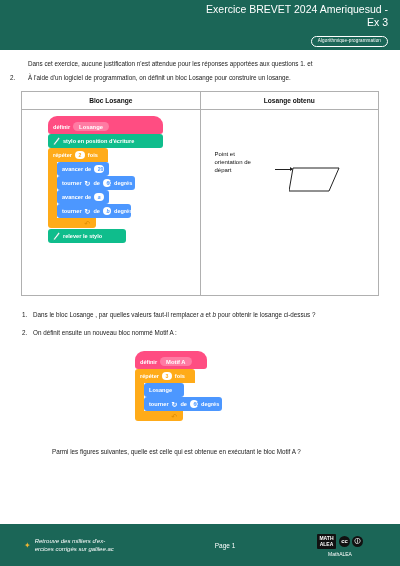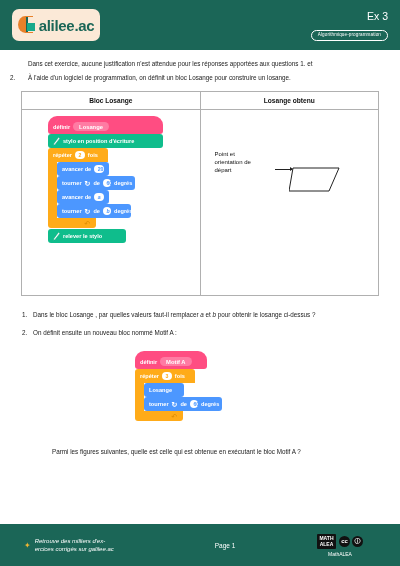--- a/index.html
+++ b/index.html
@@ -286,29 +286,22 @@
     font-weight: 700;
   }
   .foot-mathalea { color:#fff; font-size: 5px; }
 </style>
 </head>
 <body>
 
 <div class="page">
 
   <div class="header">
-    <div class="logo-box">
-      <span class="logo-mark">
-        <span class="logo-c"></span>
-        <span class="logo-sq"></span>
-        <span class="logo-sq2"></span>
-      </span>
-      <span class="logo-text">alilee.ac</span>
-    </div>
     <div class="title-wrap">
+      <div class="ex-title">Exercice BREVET 2024 Ameriquesud -</div>
       <div class="ex-title">Ex 3</div>
       <span class="tag">Algorithmique-programmation</span>
     </div>
   </div>
 
   <div class="body">
 
     <div class="intro">
       <div class="intro-line">
         <span>Dans cet exercice, aucune justification n'est attendue pour les réponses apportées aux questions 1. et</span>

